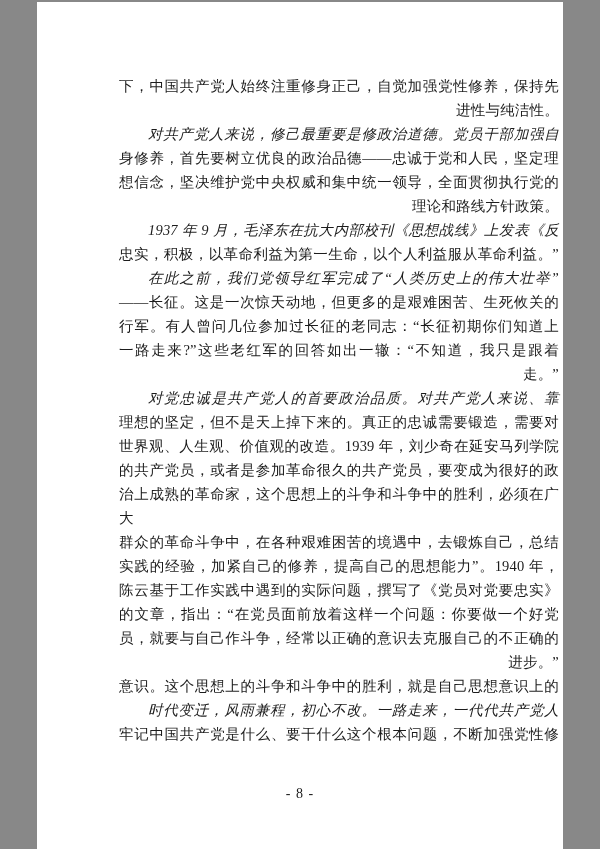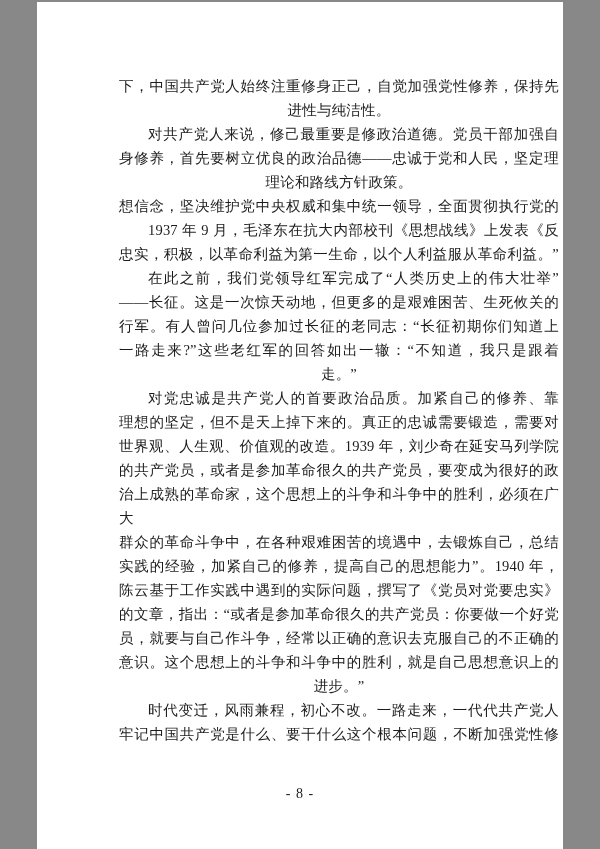--- a/index.html
+++ b/index.html
@@ -16,69 +16,70 @@
   .content {
     position: absolute;
     left: 82px;
     top: 72px;
     width: 440px;
   }
   .line {
     font-size: 14.5px;
     line-height: 24px;
     white-space: nowrap;
-    text-align: center;
+    text-align: right;
     letter-spacing: 0.2px;
   }
   .line.fill {
     white-space: normal;
     text-align: justify;
     text-align-last: justify;
     text-justify: inter-ideograph;
   }
   .line.indent {
     padding-left: 29px;
+    font-style: italic;
   }
   .footer {
     position: absolute;
     left: 0;
     top: 784px;
     width: 100%;
     text-align: center;
     font-size: 14px;
     letter-spacing: 1px;
   }
 </style>
 </head>
 <body>
 
 <div class="page">
   <div class="content">
       <div class="line fill">下，中国共产党人始终注重修身正己，自觉加强党性修养，保持先</div>
       <div class="line">进性与纯洁性。</div>
       <div class="line fill indent">对共产党人来说，修己最重要是修政治道德。党员干部加强自</div>
       <div class="line fill">身修养，首先要树立优良的政治品德——忠诚于党和人民，坚定理</div>
+      <div class="line fill">想信念，坚决维护党中央权威和集中统一领导，全面贯彻执行党的</div>
       <div class="line">理论和路线方针政策。</div>
-      <div class="line fill">想信念，坚决维护党中央权威和集中统一领导，全面贯彻执行党的</div>
       <div class="line fill indent">1937 年 9 月，毛泽东在抗大内部校刊《思想战线》上发表《反</div>
       <div class="line fill">忠实，积极，以革命利益为第一生命，以个人利益服从革命利益。”</div>
       <div class="line fill indent">在此之前，我们党领导红军完成了“人类历史上的伟大壮举”</div>
       <div class="line fill">——长征。这是一次惊天动地，但更多的是艰难困苦、生死攸关的</div>
       <div class="line fill">行军。有人曾问几位参加过长征的老同志：“长征初期你们知道上</div>
       <div class="line fill">一路走来?”这些老红军的回答如出一辙：“不知道，我只是跟着</div>
       <div class="line">走。”</div>
-      <div class="line fill indent">对党忠诚是共产党人的首要政治品质。加紧自己的修养、靠</div>
+      <div class="line fill indent">对党忠诚是共产党人的首要政治品质。对共产党人来说、靠</div>
       <div class="line fill">理想的坚定，但不是天上掉下来的。真正的忠诚需要锻造，需要对</div>
       <div class="line fill">世界观、人生观、价值观的改造。1939 年，刘少奇在延安马列学院</div>
       <div class="line fill">的共产党员，或者是参加革命很久的共产党员，要变成为很好的政</div>
       <div class="line fill">治上成熟的革命家，这个思想上的斗争和斗争中的胜利，必须在广大</div>
       <div class="line fill">群众的革命斗争中，在各种艰难困苦的境遇中，去锻炼自己，总结</div>
       <div class="line fill">实践的经验，加紧自己的修养，提高自己的思想能力”。1940 年，</div>
       <div class="line fill">陈云基于工作实践中遇到的实际问题，撰写了《党员对党要忠实》</div>
-      <div class="line fill">的文章，指出：“或者是参加革命很久的共产党员：你要做一个好党</div>
+      <div class="line fill">的文章，指出：“在党员面前放着这样一个问题：你要做一个好党</div>
       <div class="line fill">员，就要与自己作斗争，经常以正确的意识去克服自己的不正确的</div>
+      <div class="line">进步。”</div>
       <div class="line fill">意识。这个思想上的斗争和斗争中的胜利，就是自己思想意识上的</div>
-      <div class="line">进步。”</div>
       <div class="line fill indent">时代变迁，风雨兼程，初心不改。一路走来，一代代共产党人</div>
       <div class="line fill">牢记中国共产党是什么、要干什么这个根本问题，不断加强党性修</div>
     </div>
   <div class="footer">- 8 -</div>
 </div>
 
 </body></html>

